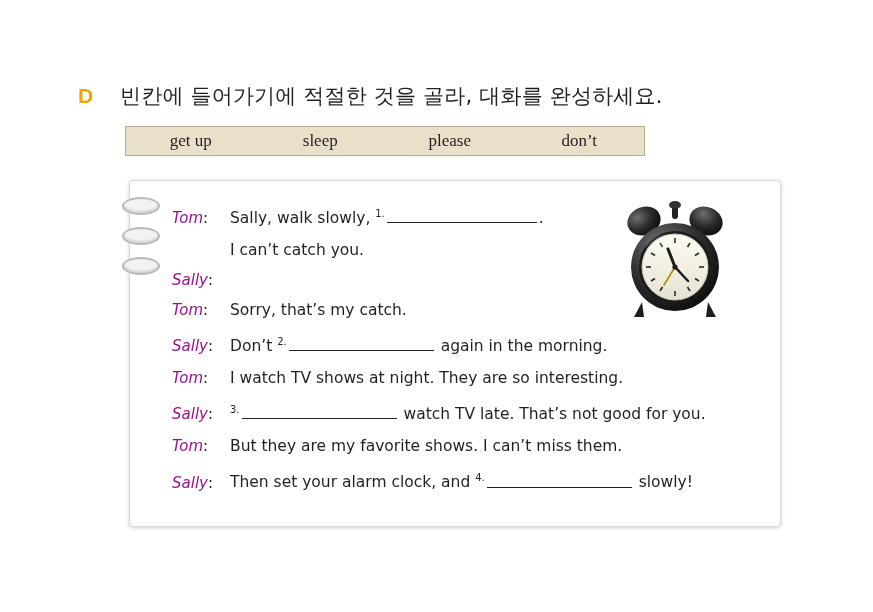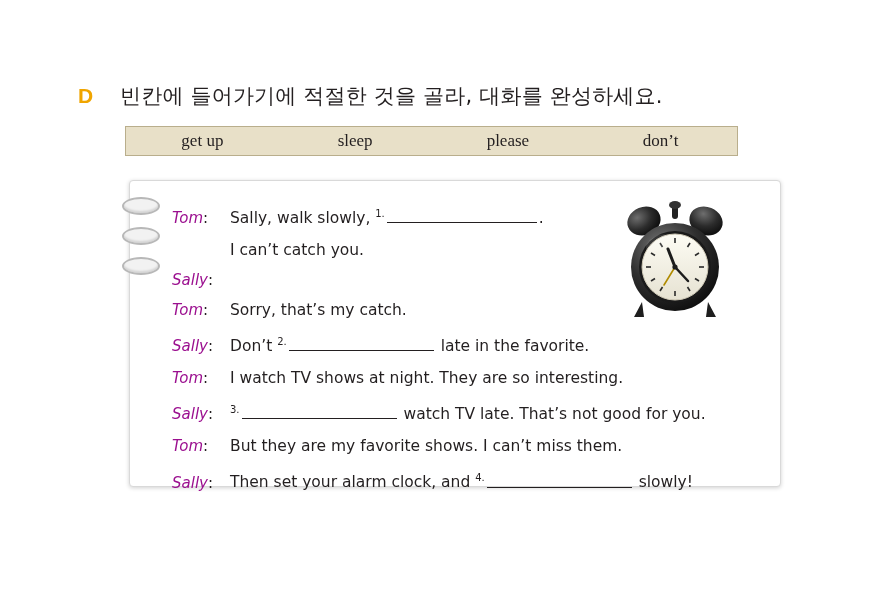--- a/index.html
+++ b/index.html
@@ -37,21 +37,21 @@
     color: #231f20;
     line-height: 24px;
     letter-spacing: 0.2px;
   }
 
   
   #word-bank {
     position: absolute;
     left: 125px;
     top: 126px;
-    width: 613px;
+    width: 520px;
     height: 30px;
     background: #e8e0c8;
     border: 1px solid #b9ae8c;
     box-sizing: border-box;
     display: flex;
     align-items: center;
   }
   .word-bank-item {
     flex: 1 1 0;
     text-align: center;
@@ -59,21 +59,21 @@
     font-size: 17px;
     color: #231f20;
   }
 
   
   #dialogue-card {
     position: absolute;
     left: 129px;
     top: 180px;
     width: 652px;
-    height: 307px;
+    height: 347px;
     background: #ffffff;
     border: 1px solid #d9d9d9;
     border-radius: 4px;
     box-shadow: 0 1px 4px rgba(0,0,0,0.18);
     box-sizing: border-box;
   }
   
   .ring {
     position: absolute;
     left: -8px;
@@ -182,21 +182,21 @@
       <div class="speaker"><span>Sally</span><span class="colon">:</span></div>
     </div>
 
     <div class="dialogue-row">
       <div class="speaker"><span>Tom</span><span class="colon">:</span></div>
       <div class="line-text">Sorry, that’s my catch.</div>
     </div>
 
     <div class="dialogue-row">
       <div class="speaker"><span>Sally</span><span class="colon">:</span></div>
-      <div class="line-text"><span>Don’t</span> <span class="blank-num">2.</span><span class="blank blank-145"></span> <span>late in the favorite.</span></div>
+      <div class="line-text"><span>Don’t</span> <span class="blank-num">2.</span><span class="blank blank-145"></span> <span>again in the morning.</span></div>
     </div>
 
     <div class="dialogue-row">
       <div class="speaker"><span>Tom</span><span class="colon">:</span></div>
       <div class="line-text">I watch TV shows at night. They are so interesting.</div>
     </div>
 
     <div class="dialogue-row">
       <div class="speaker"><span>Sally</span><span class="colon">:</span></div>
       <div class="line-text"><span class="blank-num">3.</span><span class="blank blank-155"></span> <span>watch TV late. That’s not good for you.</span></div>

